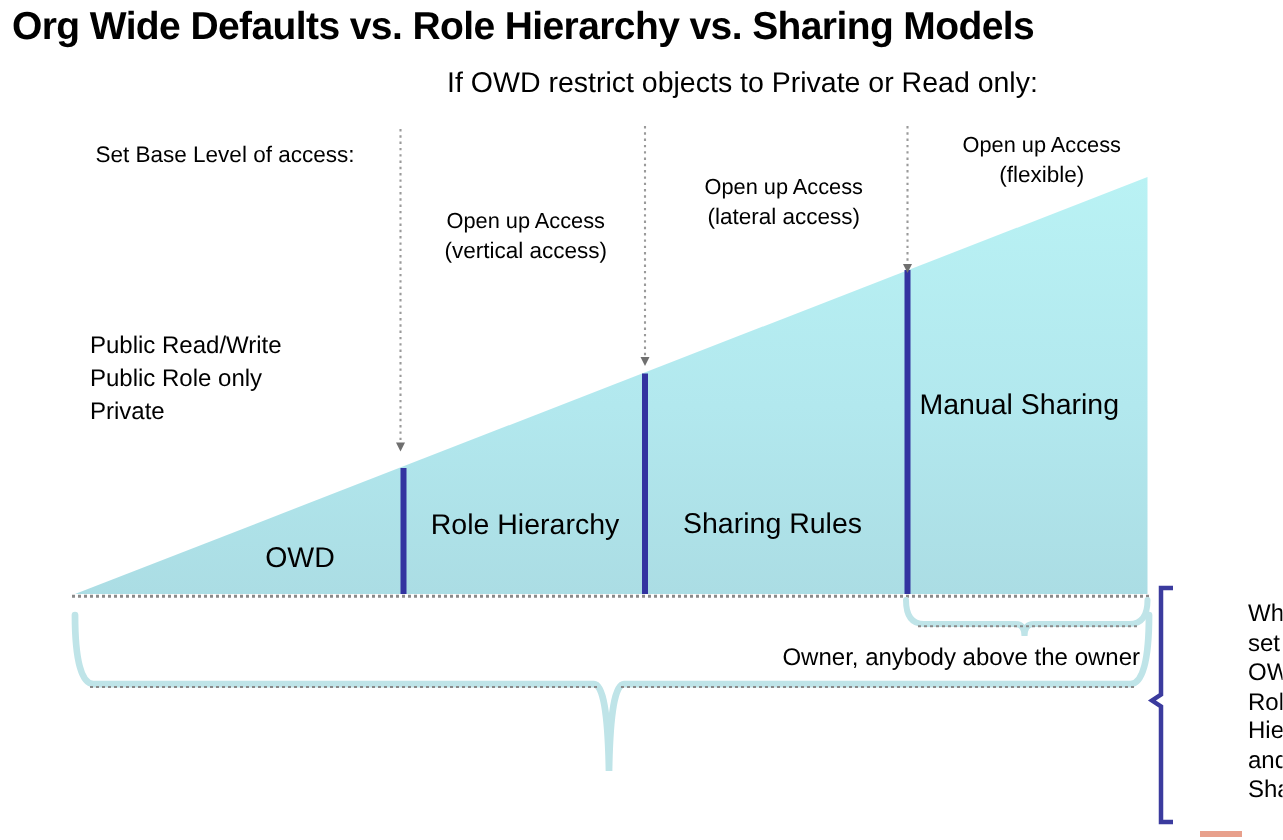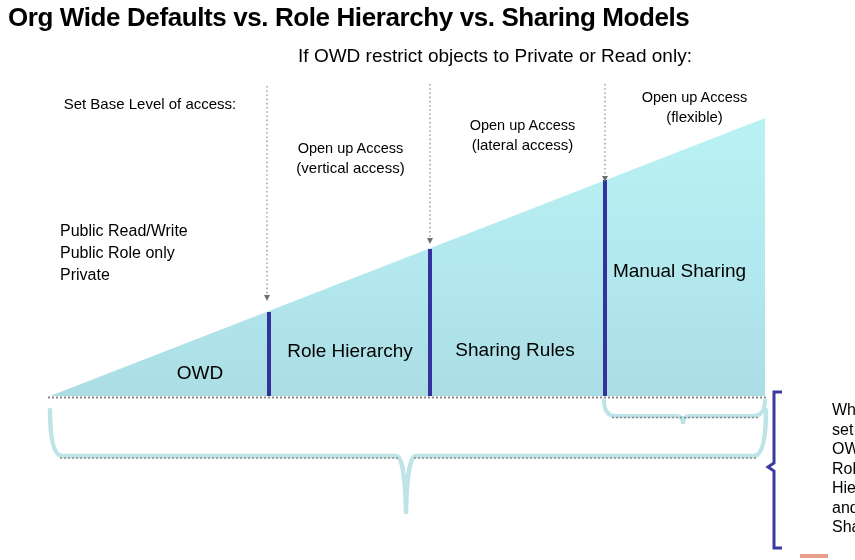--- a/index.html
+++ b/index.html
@@ -131,15 +131,16 @@
     <path d="M 782,392 L 774,392 L 774,463 L 768,467 L 774,471 L 774,548 L 782,548" fill="none" stroke="#3b3b9e" stroke-width="3" stroke-linejoin="miter"></path>
 
     <line x1="800" y1="556" x2="828" y2="556" stroke="#e8a08c" stroke-width="4"></line>
   </svg>
 
   <div class="abs seg-label" id="lbl-owd">OWD</div>
   <div class="abs seg-label" id="lbl-role">Role Hierarchy</div>
   <div class="abs seg-label" id="lbl-rules">Sharing Rules</div>
   <div class="abs seg-label" id="lbl-manual">Manual Sharing</div>
 
+  <div class="abs" id="lbl-owner">Owner, anybody above the owner</div>
   <div class="abs" id="who-can-set">Who can set OWD, Role Hierarchy and Sharing?</div>
 
 </div>
 
 </body></html>

